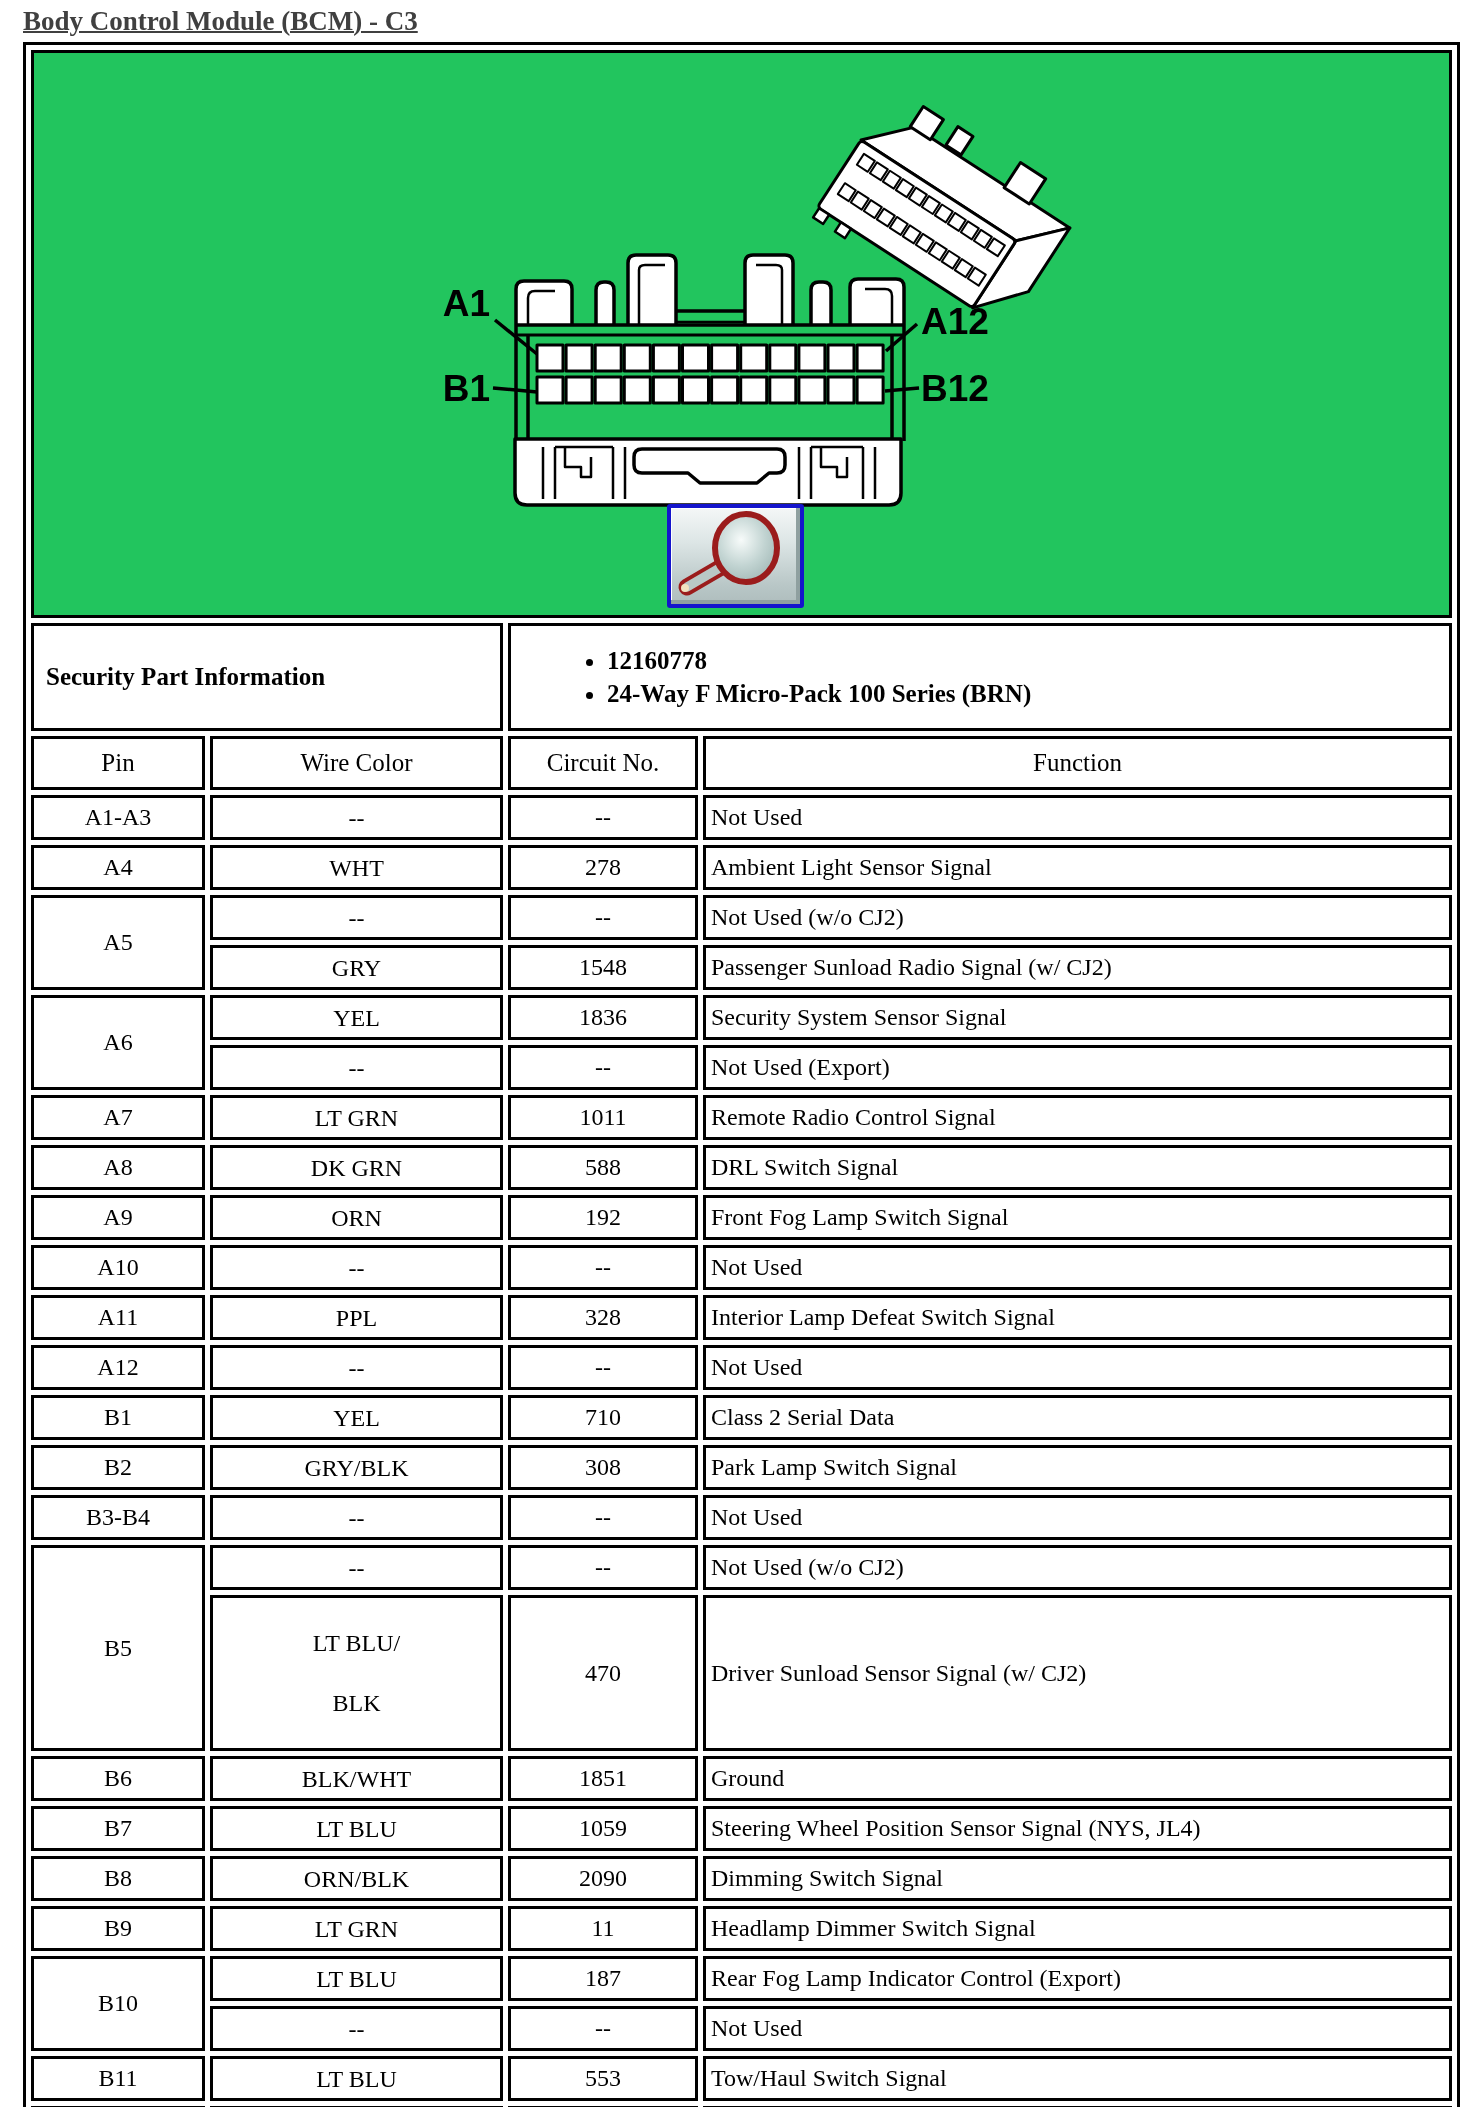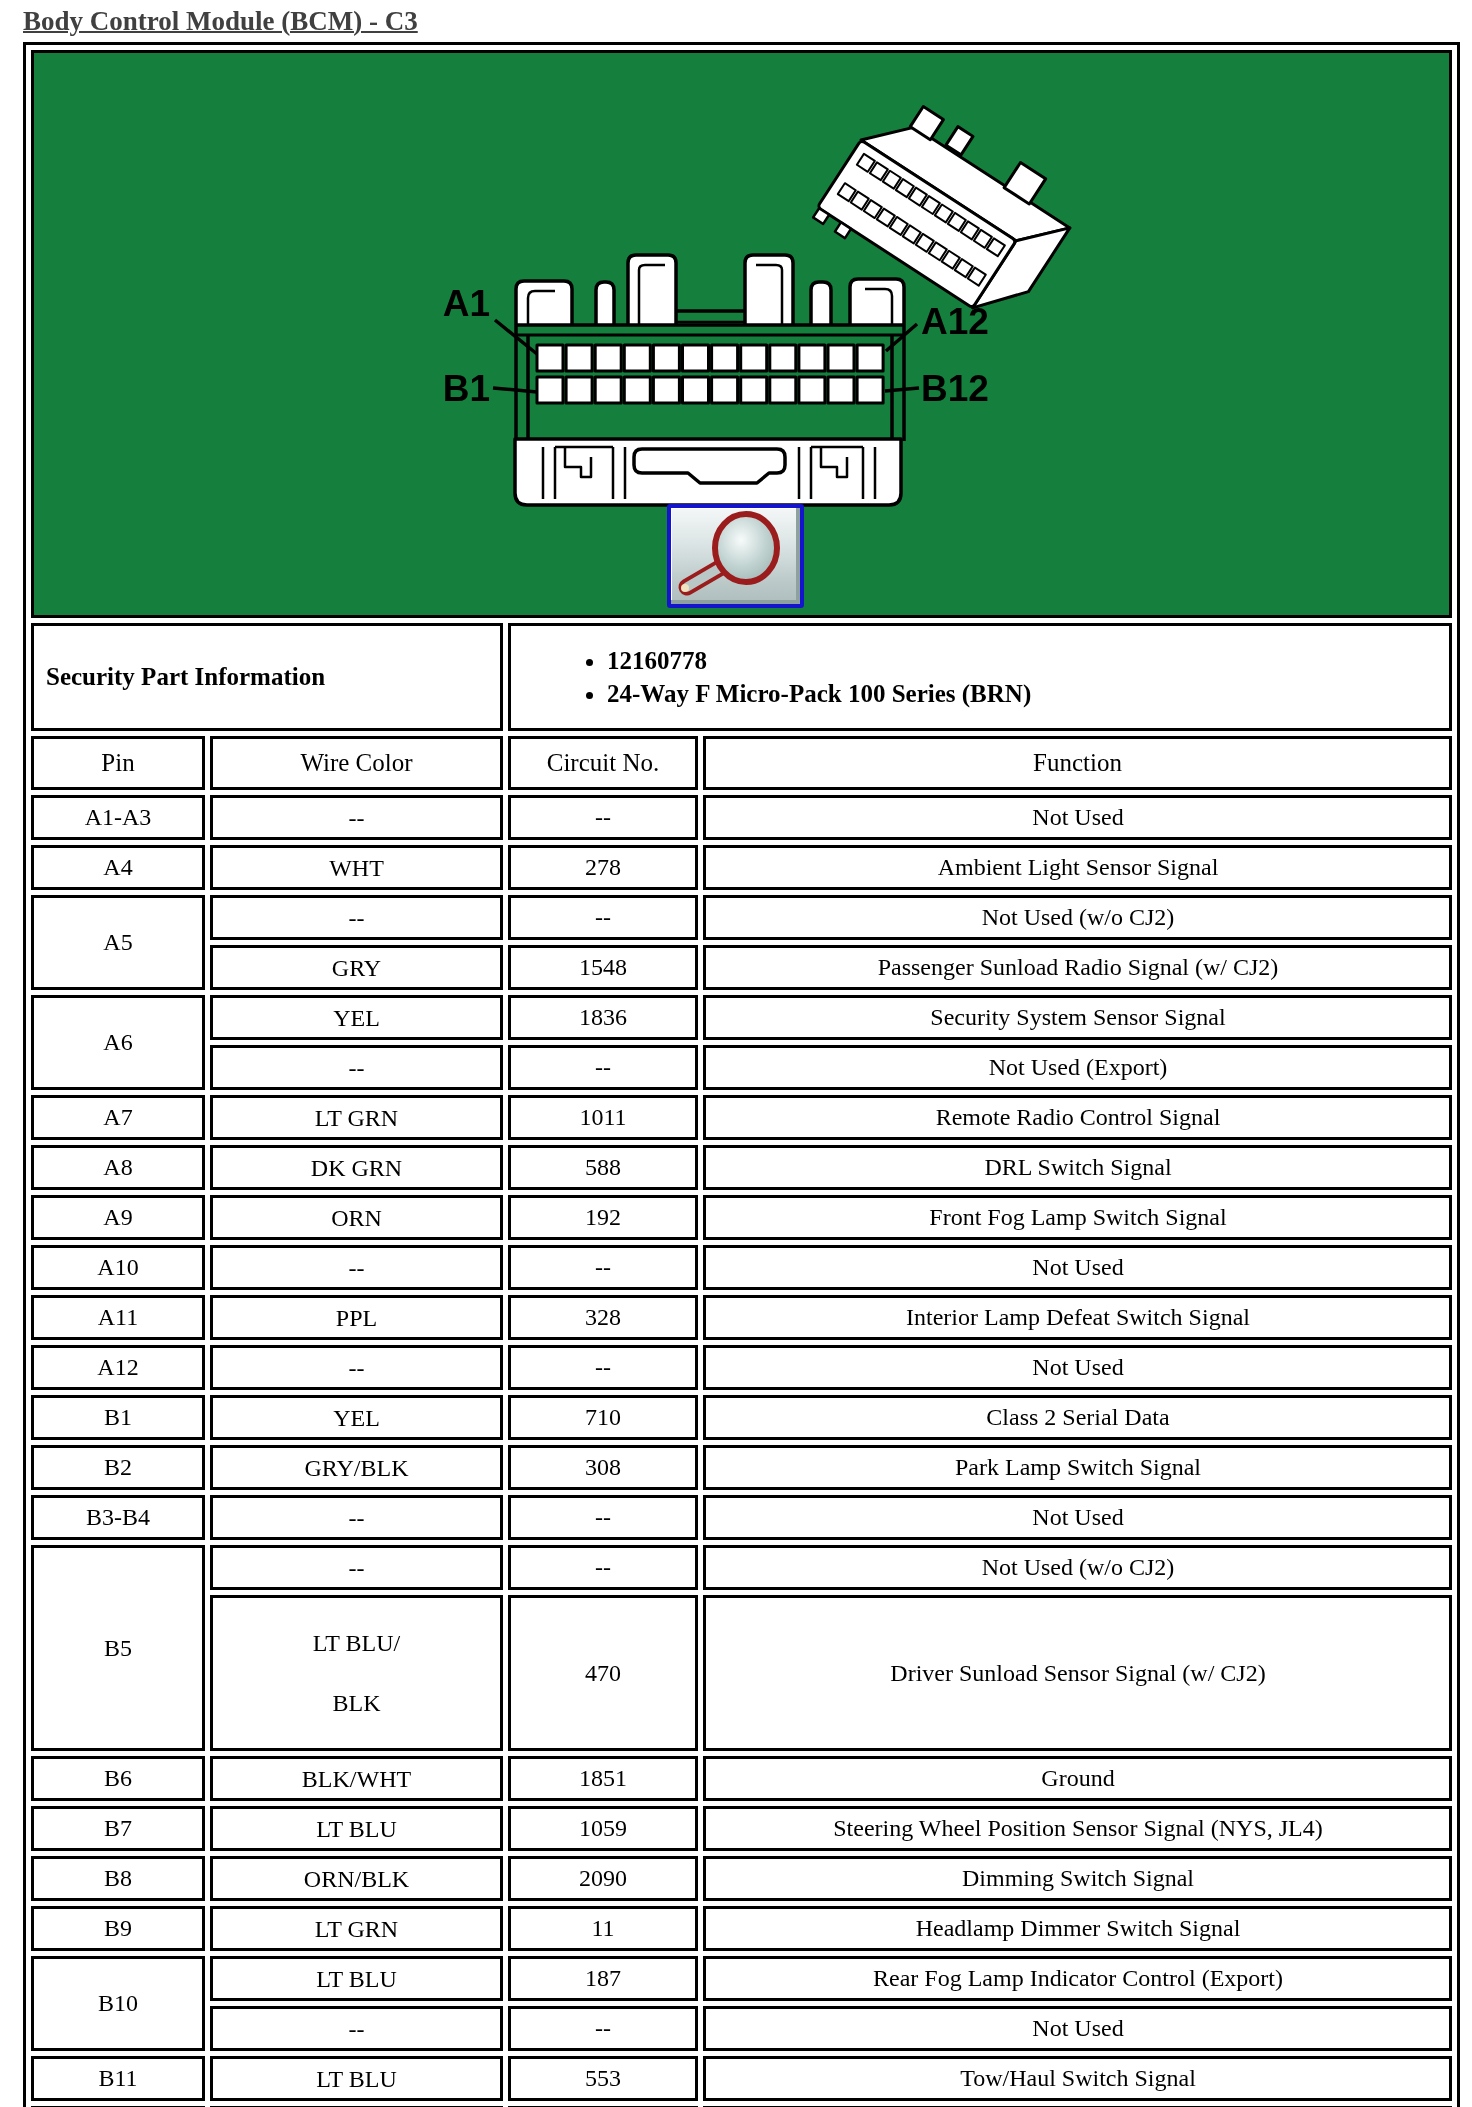--- a/index.html
+++ b/index.html
@@ -10,24 +10,24 @@
     text-decoration:underline;text-decoration-thickness:2px;margin:2px 0 5px 0;
     font-family:"Liberation Serif",serif;cursor:pointer;
   }
   table.grid{
     border-collapse:separate;border-spacing:5px;border:3px solid #000;
     width:1437px;table-layout:fixed;background:#fff;
   }
   table.grid td,table.grid th{border:3px solid #000;overflow:hidden;}
   th.hdr{font-size:25px;font-weight:normal;height:46px;text-align:center;margin-left:41px;}
   td.c{text-align:center;font-size:24px;height:37px;vertical-align:middle;}
-  td.fn{text-align:center;font-size:24px;height:37px;padding:0 4px 0 5px;vertical-align:middle;}
+  td.fn{text-align:left;font-size:24px;height:37px;padding:0 4px 0 5px;vertical-align:middle;}
   td.wire{white-space:pre-line;line-height:1.25;}
   tr.tall td{height:148px;}
-  td.diagram-td{height:560px;vertical-align:top;position:relative;background:#15803d;text-decoration:underline;}
+  td.diagram-td{height:560px;vertical-align:top;position:relative;background:#22c55e;text-decoration:underline;}
   td.pi-label{font-size:25px;font-weight:bold;padding-left:12px;height:100px;vertical-align:middle;}
   td.pi-vals{vertical-align:middle;}
   td.pi-vals ul{margin:0;padding-left:95px;}
   td.pi-vals li{font-size:25px;font-weight:bold;margin:5px 0;}
   .zoom-btn{
     position:absolute;left:633px;top:451px;width:137px;height:104px;
     border:4px solid #1414cc;border-radius:3px;padding:0;cursor:pointer;
     background:linear-gradient(180deg,#f4f7f7 0%,#dde6e6 35%,#b9c7c7 80%,#aebdbd 100%);
     box-shadow:inset -4px -4px 0 #8fa0a0, inset 1px 1px 0 #ffffff;
   }

